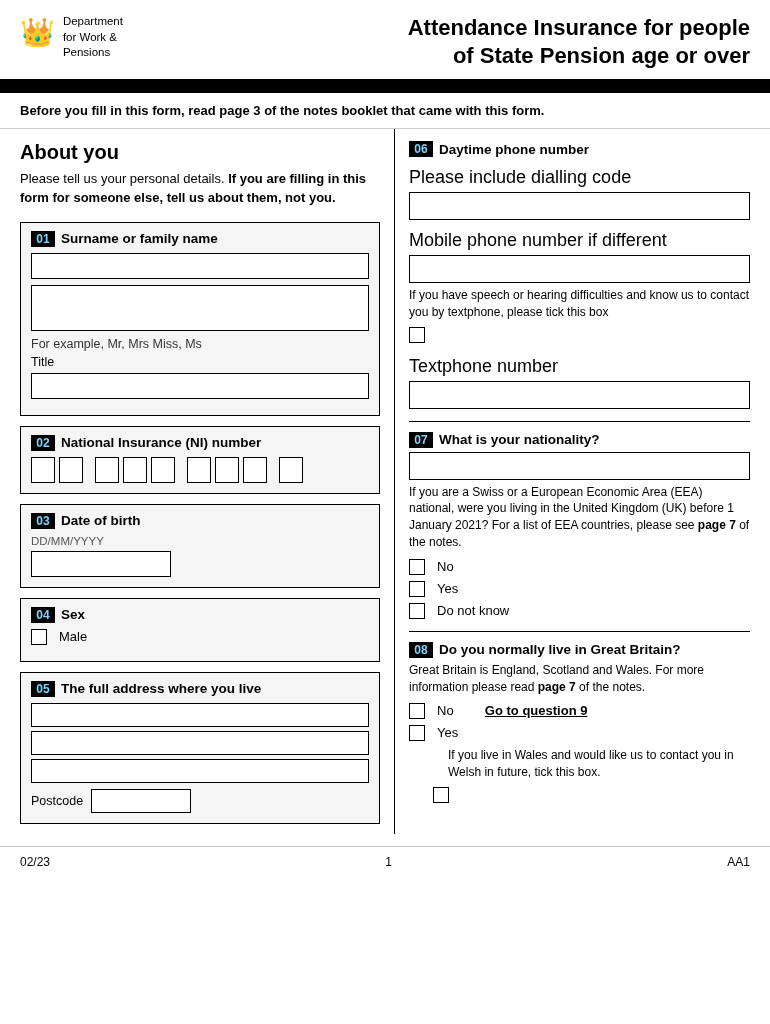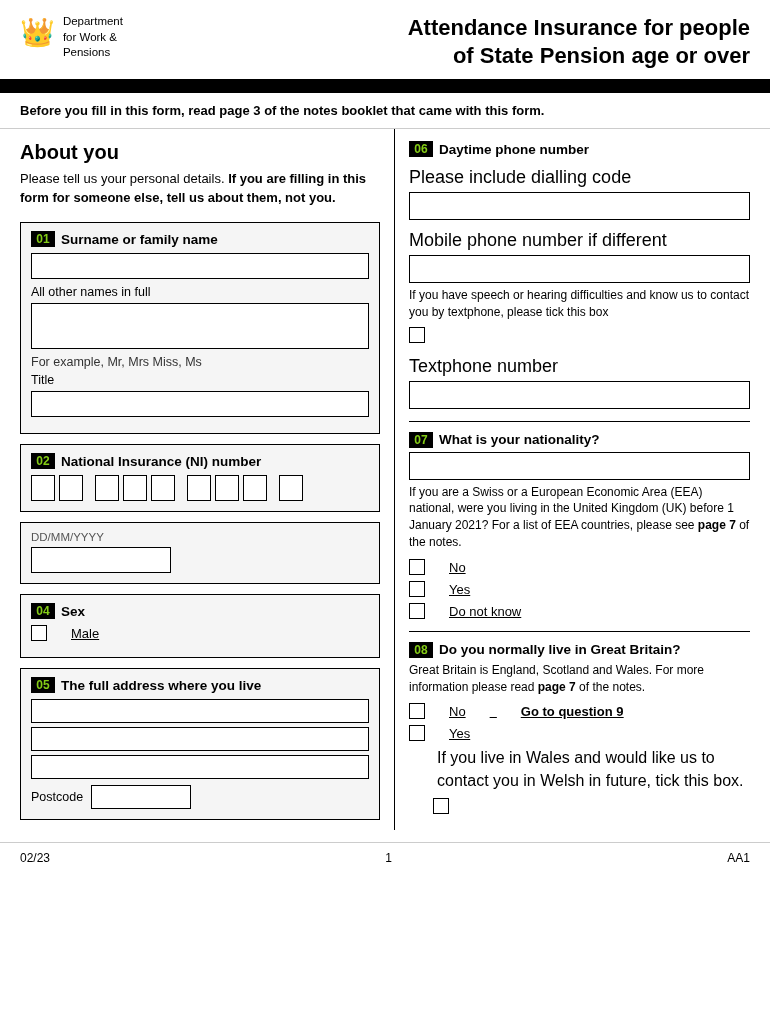--- a/index.html
+++ b/index.html
@@ -82,27 +82,27 @@
       line-height: 1.45;
     }
     .field-group {
       border: 1px solid #000;
       padding: 8px 10px 10px 10px;
       margin-bottom: 10px;
       background: #f5f5f5;
     }
     .field-row {
       display: flex;
-      align-items: flex-end;
+      align-items: flex-start;
       gap: 6px;
       margin-bottom: 6px;
     }
     .field-num {
       background: #000;
-      color: #84cc16;
+      color: #7dd3fc;
       font-weight: bold;
       font-size: 12px;
       padding: 1px 5px;
       min-width: 24px;
       text-align: center;
     }
     .field-label {
       font-weight: bold;
       font-size: 13.5px;
     }
@@ -152,24 +152,23 @@
     }
     .dob-input {
       width: 140px;
       height: 26px;
       border: 1px solid #000;
       background: #fff;
       display: block;
     }
     .checkbox-row {
       display: flex;
-      align-items: flex-end;
-      gap: 24px;
-      margin-bottom: 6px;
-      text-decoration: underline;
+      align-items: flex-start;
+      gap: 12px;
+      margin-bottom: 6px;
     }
     .checkbox-box {
       width: 16px;
       height: 16px;
       border: 1px solid #000;
       background: #fff;
       display: inline-block;
       flex-shrink: 0;
     }
     .address-inputs {
@@ -246,22 +245,22 @@
       padding: 8px 20px;
       font-size: 12px;
       border-top: 1px solid #ccc;
       margin-top: 12px;
     }
     .go-to-link {
       font-weight: bold;
       text-decoration: underline;
     }
     .welsh-indent {
-      margin-left: 28px;
-      font-size: 16px;
+      margin-left: 39px;
+      font-size: 12px;
       line-height: 1.4;
       margin-bottom: 6px;
     }
   </style>
 </head>
 <body>
 
 <div class="header">
   <div class="logo-area">
     <div class="crown-icon">👑</div>
@@ -288,21 +287,20 @@
     <div class="intro-text">
       Please tell us your personal details. <strong>If you are filling in this form for someone else, tell us about them, not you.</strong>
     </div>
 
     <div class="field-group">
       <div class="field-row">
         <span class="field-num">01</span>
         <span class="field-label">Surname or family name</span>
       </div>
       <input type="text" class="text-input" style="">
-      <div class="field-sublabel">All other names in full</div>
       <textarea class="text-input-tall" style="resize: none; border: 1px solid rgb(0, 0, 0); width: 100%; background: rgb(255, 255, 255); padding: 2px;"></textarea>
       <div class="field-sublabel" style="font-weight:normal; color:#333;">For example, Mr, Mrs Miss, Ms</div>
       <div class="field-sublabel">Title</div>
       <input type="text" class="text-input" style="">
     </div>
 
     <div class="field-group">
       <div class="field-row">
         <span class="field-num">02</span>
         <span class="field-label">National Insurance (NI) number</span>
@@ -317,20 +315,24 @@
         <div class="ni-separator"></div>
         <div class="ni-box"></div>
         <div class="ni-box"></div>
         <div class="ni-box"></div>
         <div class="ni-separator"></div>
         <div class="ni-box"></div>
       </div>
     </div>
 
     <div class="field-group">
+      <div class="field-row">
+        <span class="field-num">03</span>
+        <span class="field-label">Date of birth</span>
+      </div>
       <div class="dob-placeholder">DD/MM/YYYY</div>
       <input type="text" class="dob-input" style="">
     </div>
 
     <div class="field-group">
       <div class="field-row">
         <span class="field-num">04</span>
         <span class="field-label">Sex</span>
       </div>
       <div class="checkbox-row">

